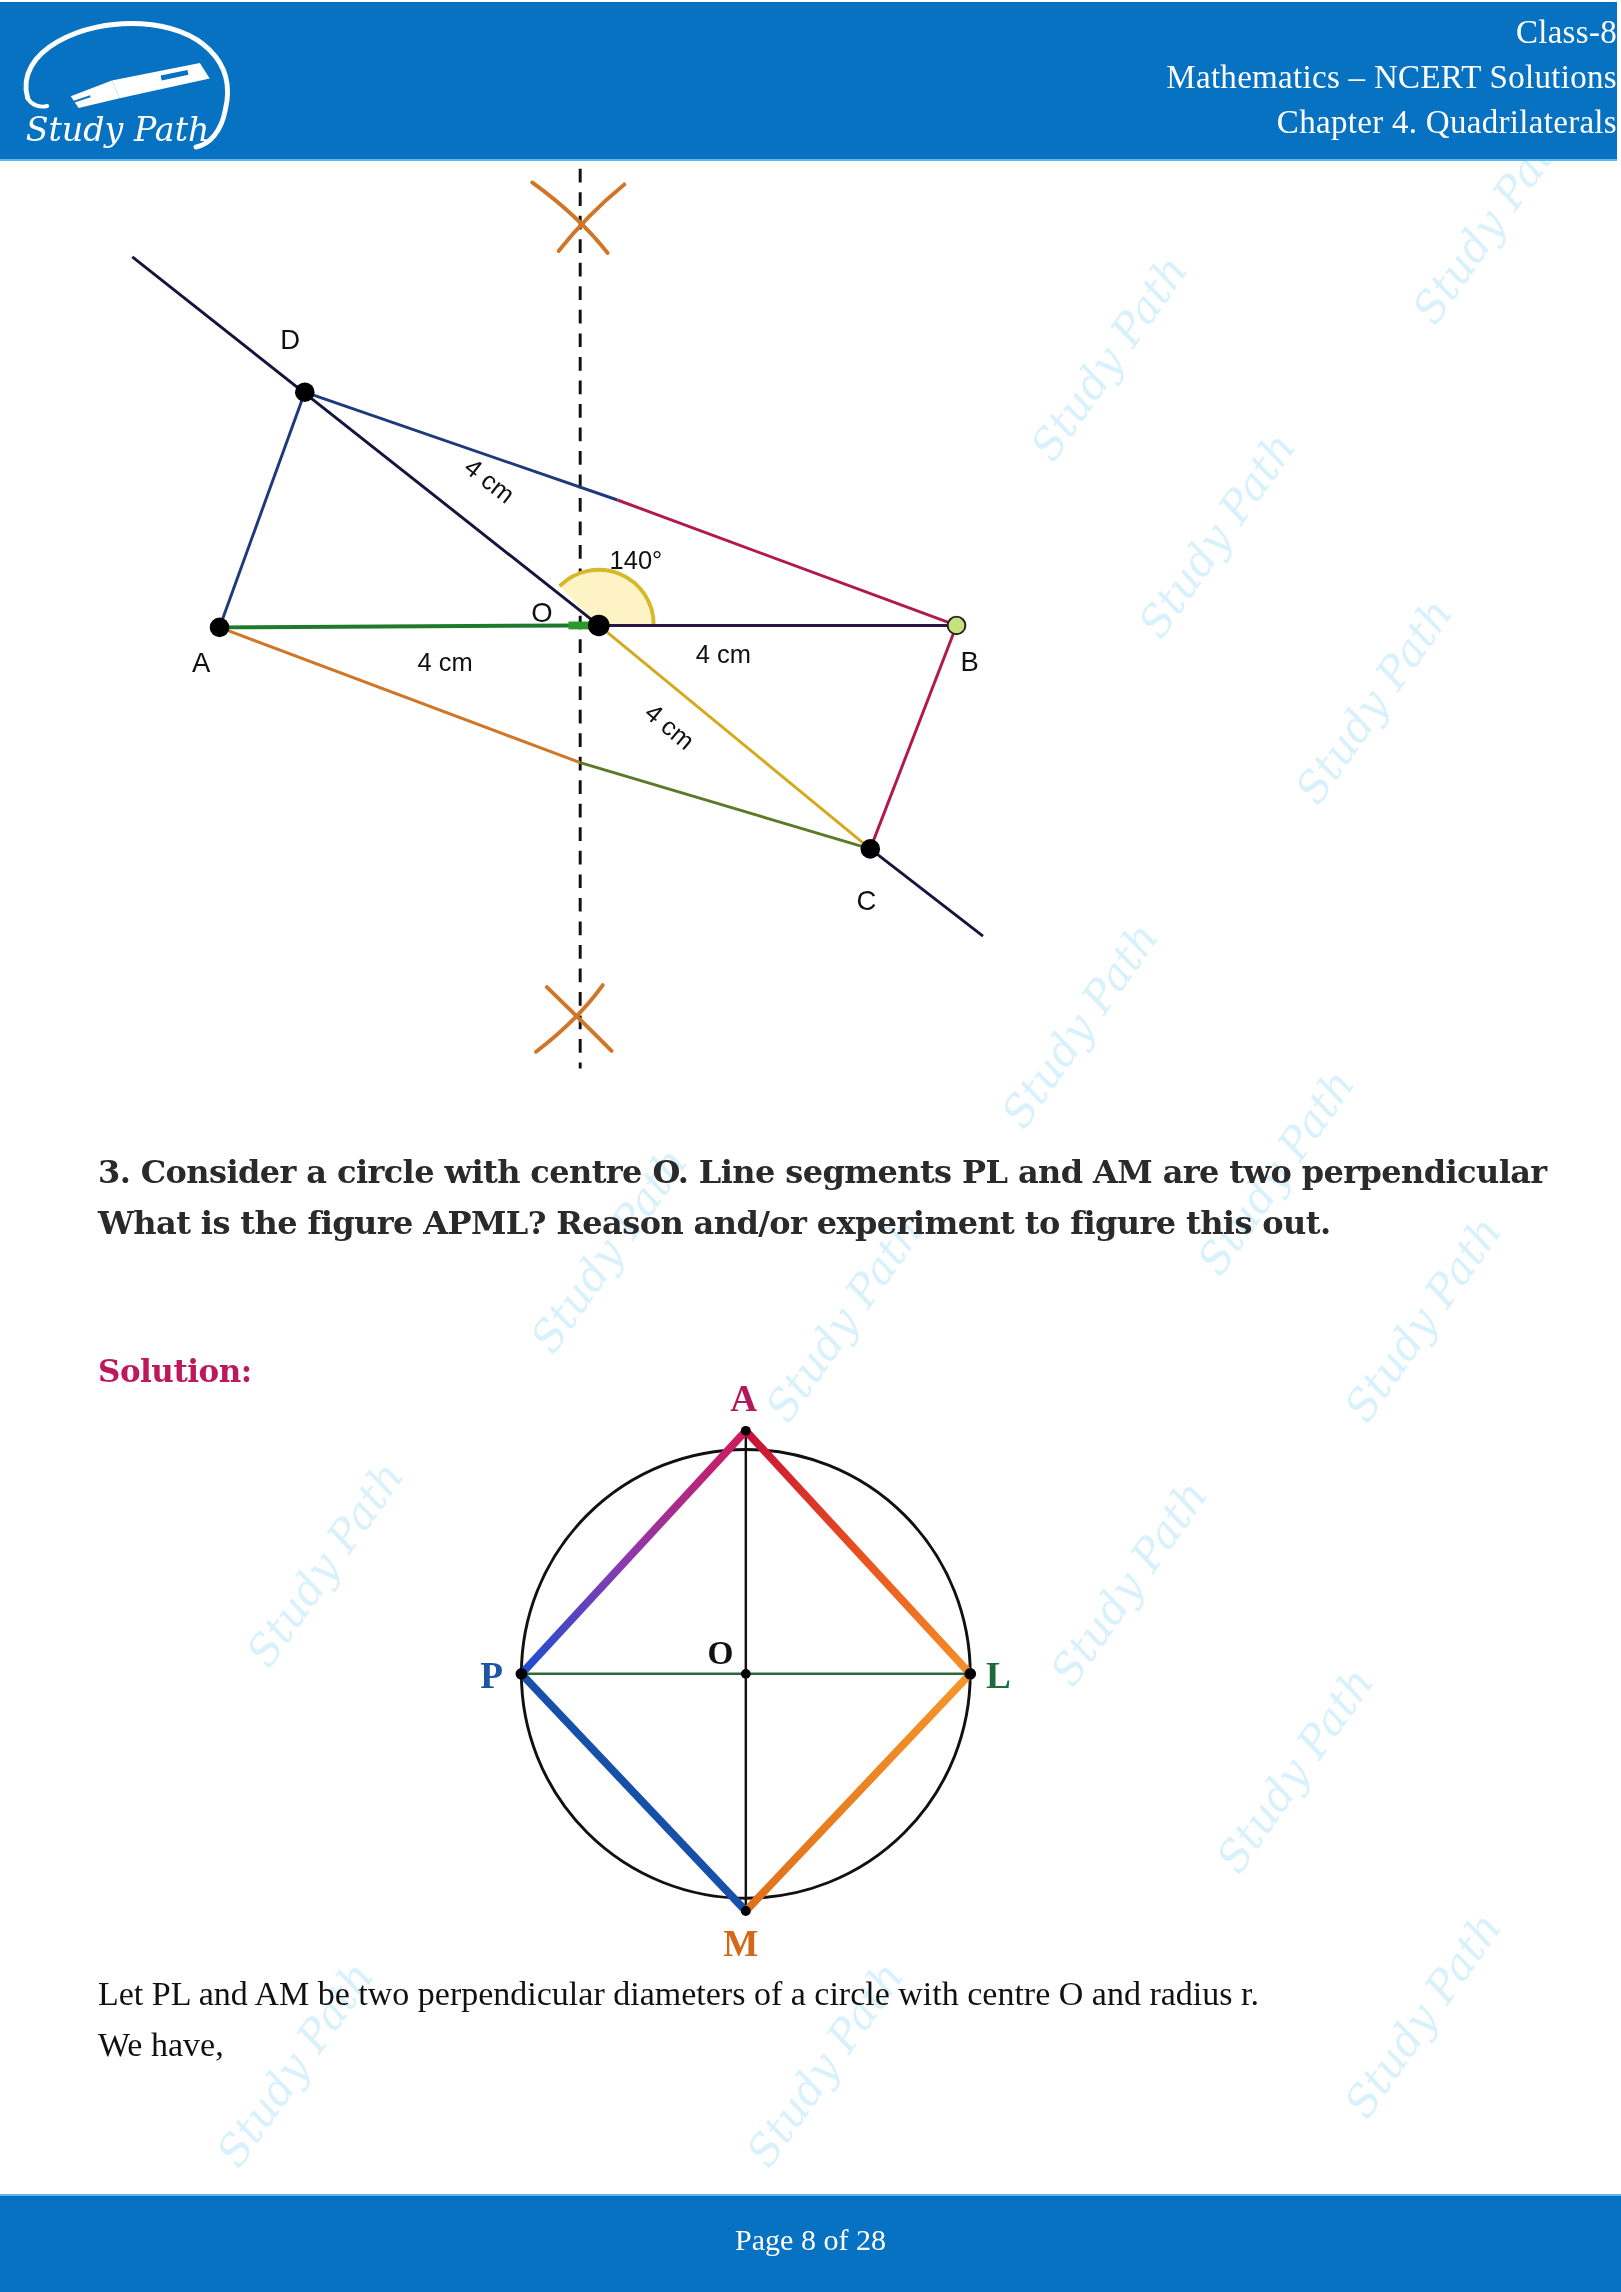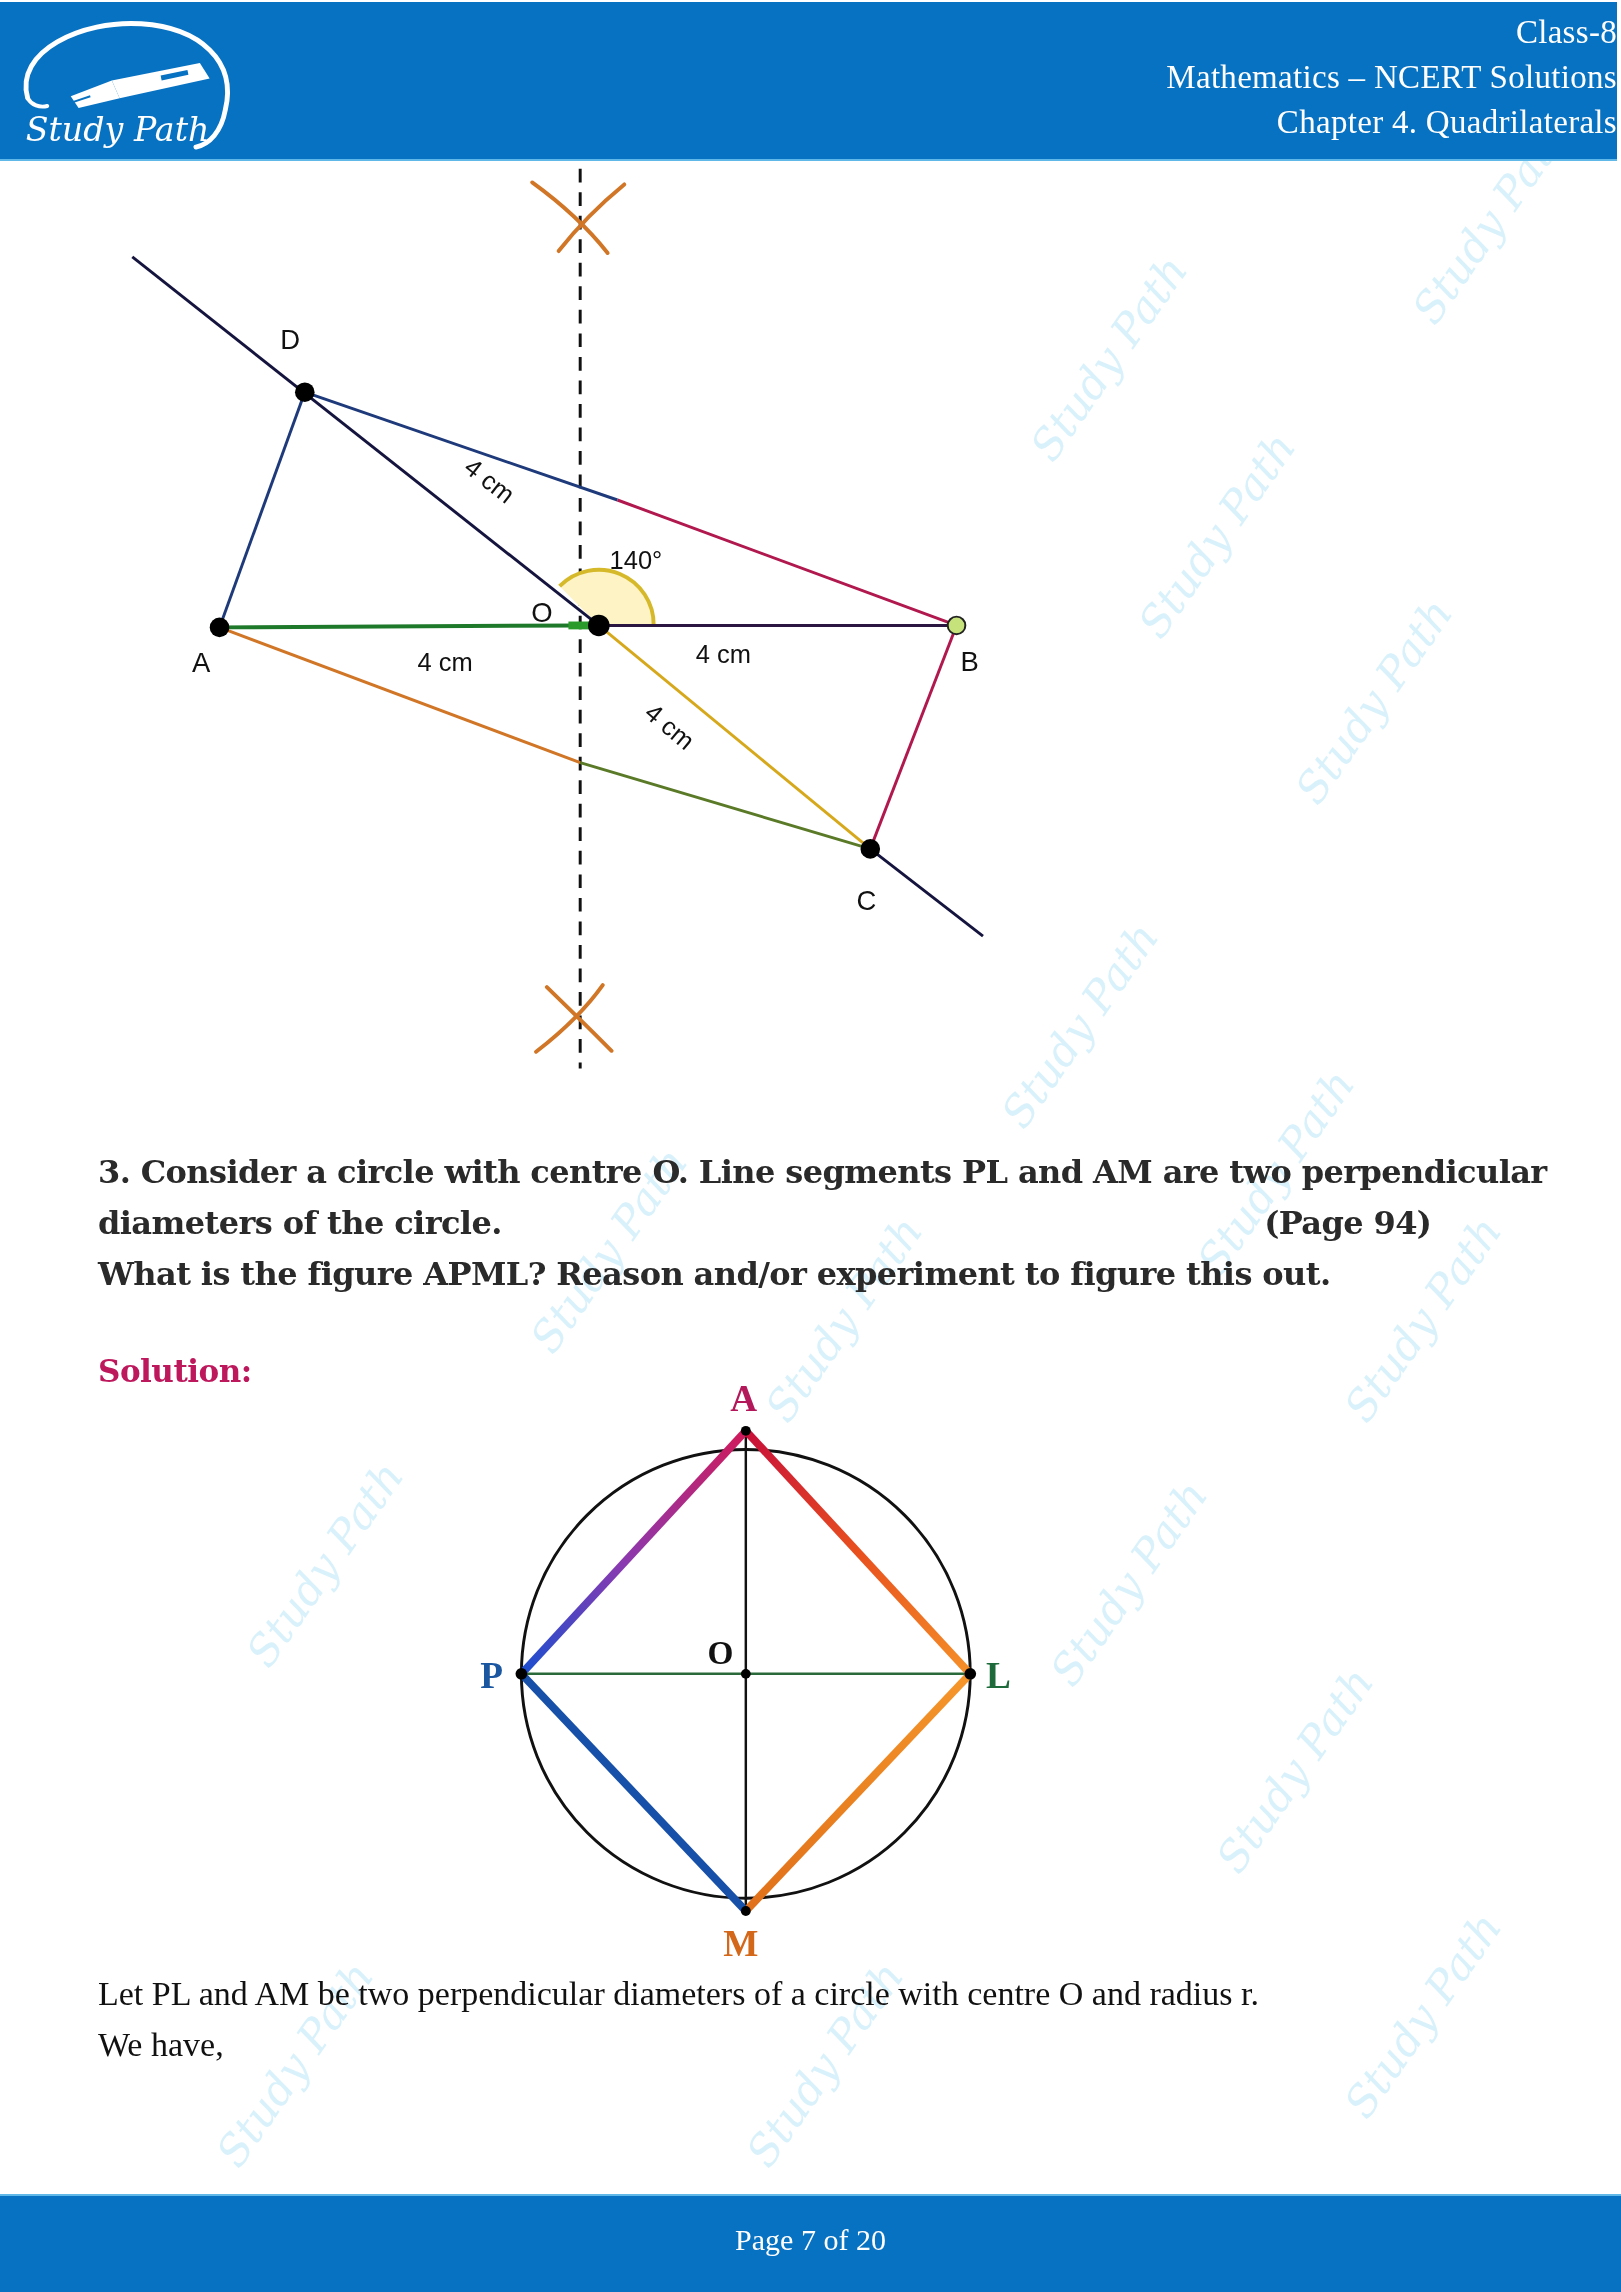--- a/index.html
+++ b/index.html
@@ -139,24 +139,20 @@
     <text x="622" y="580" font-size="26">140°</text>
     <text x="426" y="684" font-size="26">4 cm</text>
     <text x="710" y="676" font-size="26">4 cm</text>
     <text x="0" y="0" font-size="26" transform="translate(472 480) rotate(38)">4 cm</text>
     <text x="0" y="0" font-size="26" transform="translate(656 730) rotate(40)">4 cm</text>
   </g>
 </svg>
 
 <div class="question">
   <div class="row">3. Consider a circle with centre O. Line segments PL and AM are two perpendicular</div>
-  <div class="row">
-    <span>diameters of the circle.</span>
-    <span class="page-ref">(Page 94)</span>
-  </div>
   <div class="row">What is the figure APML? Reason and/or experiment to figure this out.</div>
 </div>
 
 <div class="solution-label">Solution:</div>
 
 <svg class="fig2" viewBox="0 0 1654 2000">
   <defs>
     <linearGradient id="gPA" x1="532" y1="1708" x2="761" y2="1460" gradientUnits="userSpaceOnUse">
       <stop offset="0" stop-color="#1a4fd0"></stop>
       <stop offset="0.45" stop-color="#8a3ab0"></stop>
@@ -192,15 +188,15 @@
     <text x="738" y="1996" fill="#d4681a">M</text>
   </g>
 </svg>
 
 <div class="answer">
   <div>Let PL and AM be two perpendicular diameters of a circle with centre O and radius r.</div>
   <div>We have,</div>
 </div>
 
 <div class="footer">
-  <div class="footer-text">Page 7 of 20</div>
+  <div class="footer-text">Page 8 of 28</div>
 </div>
 
 
 </body></html>

